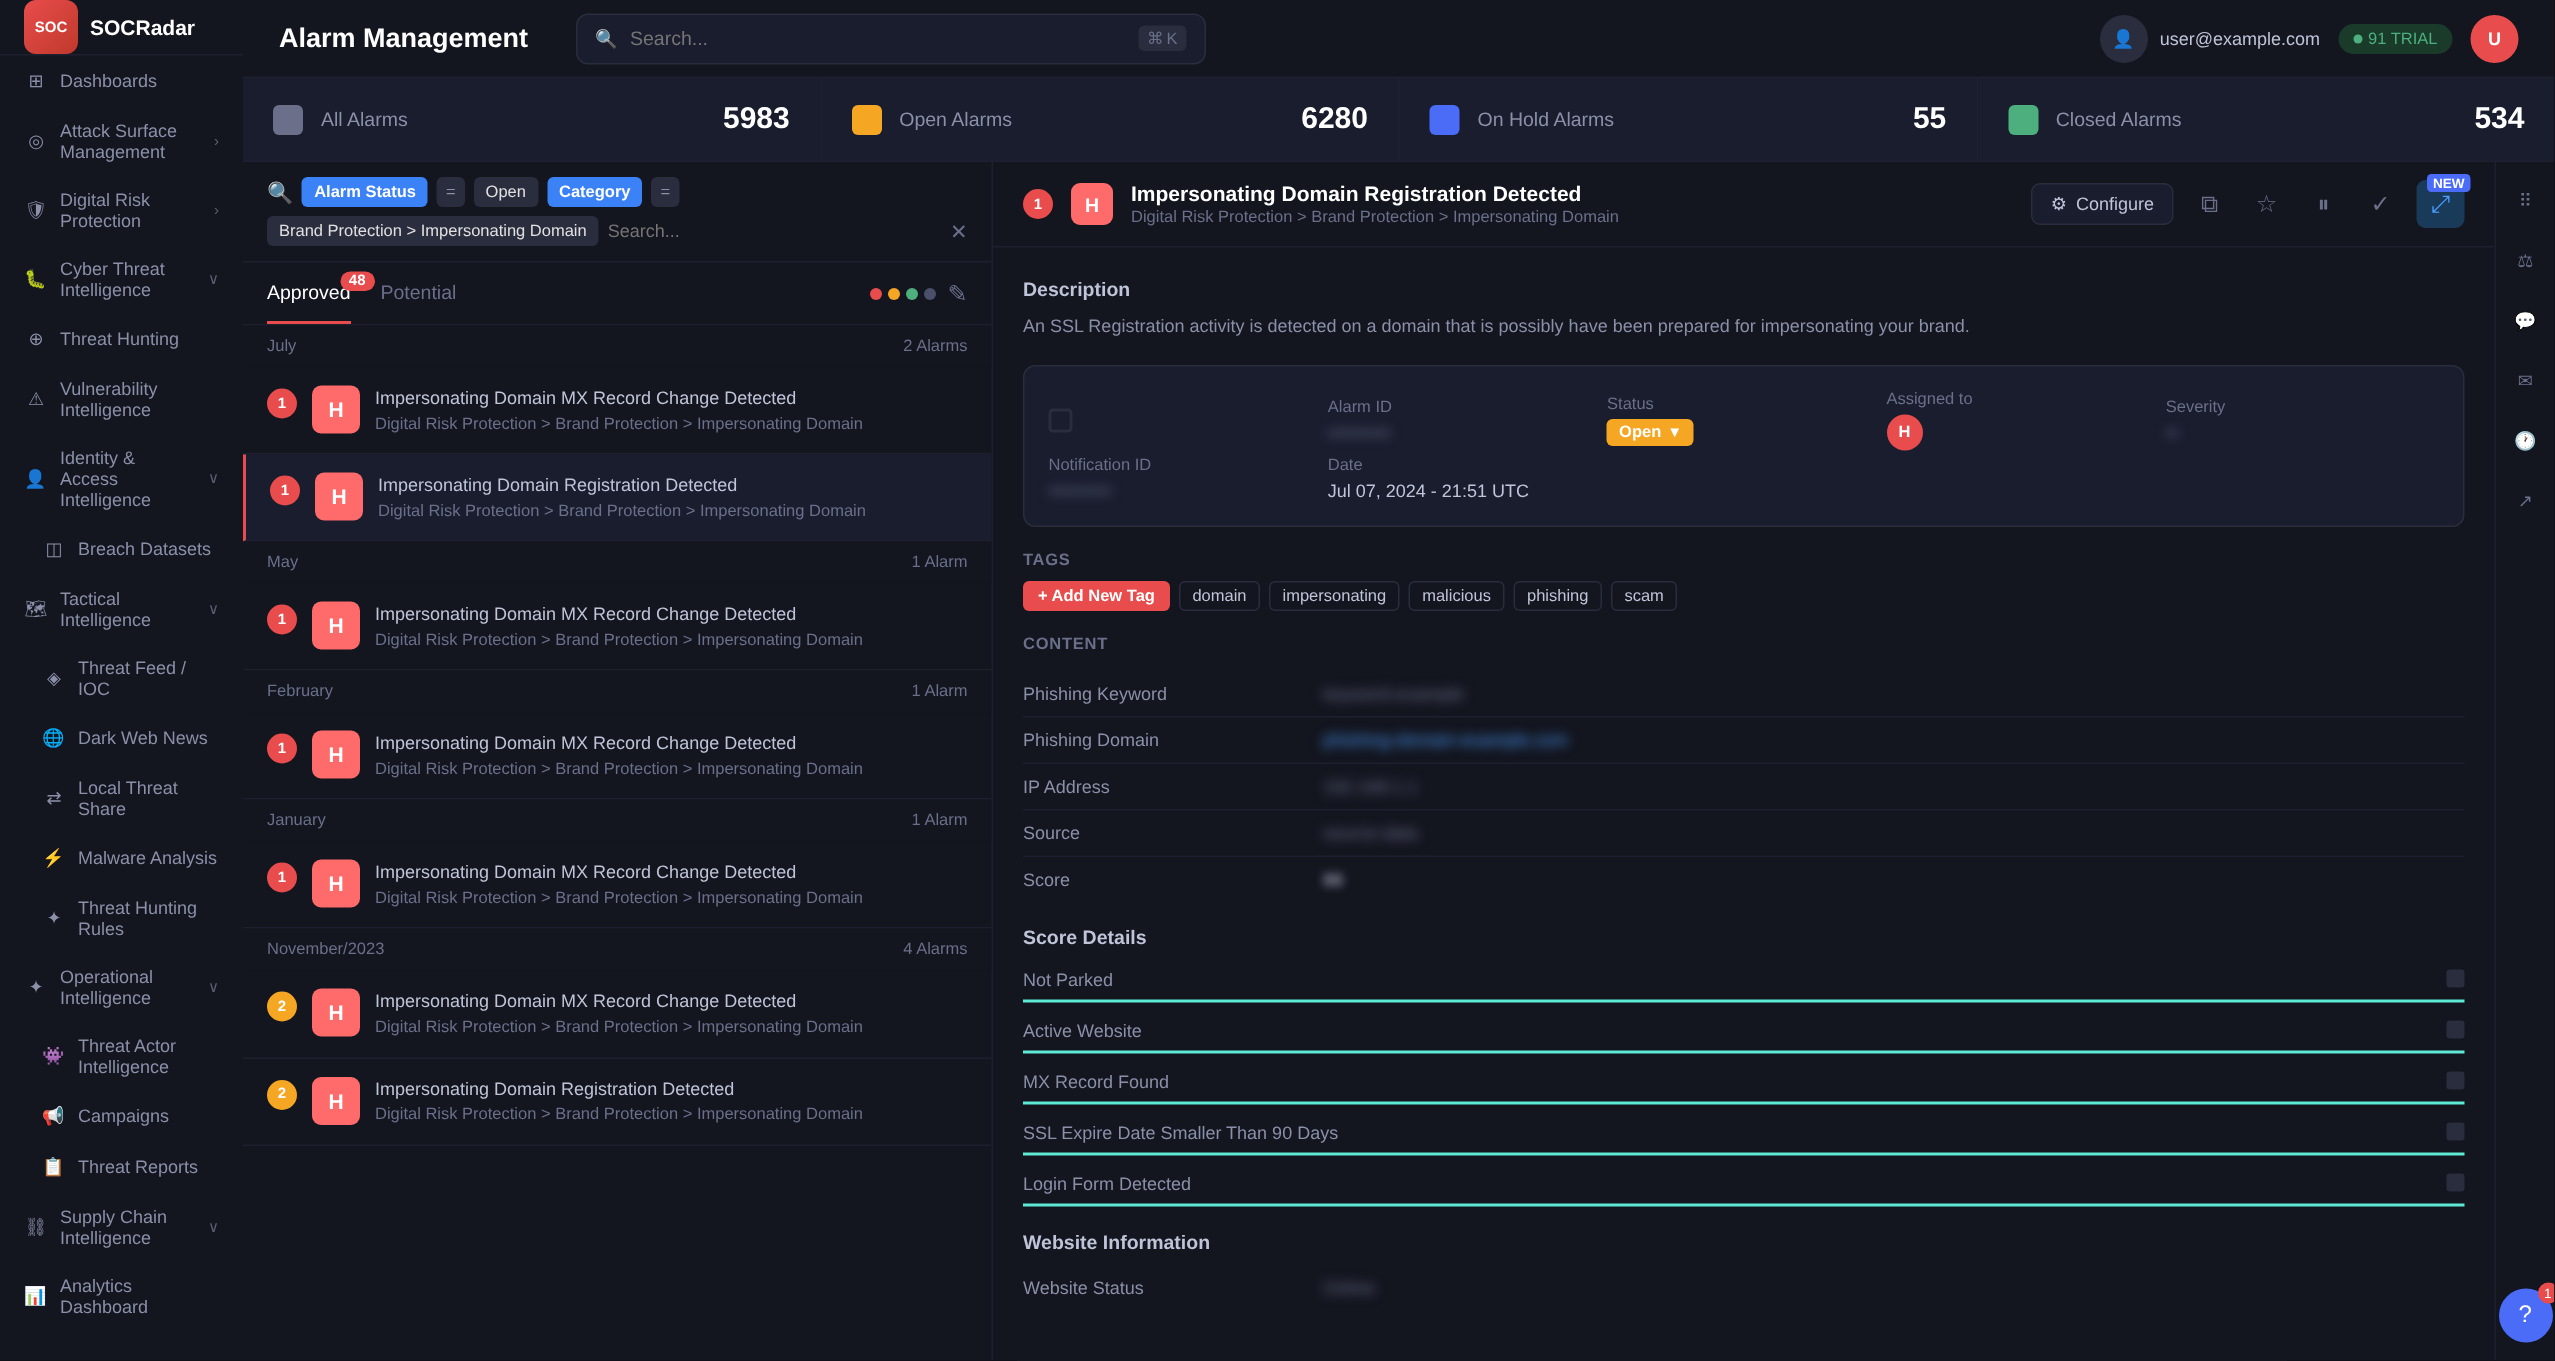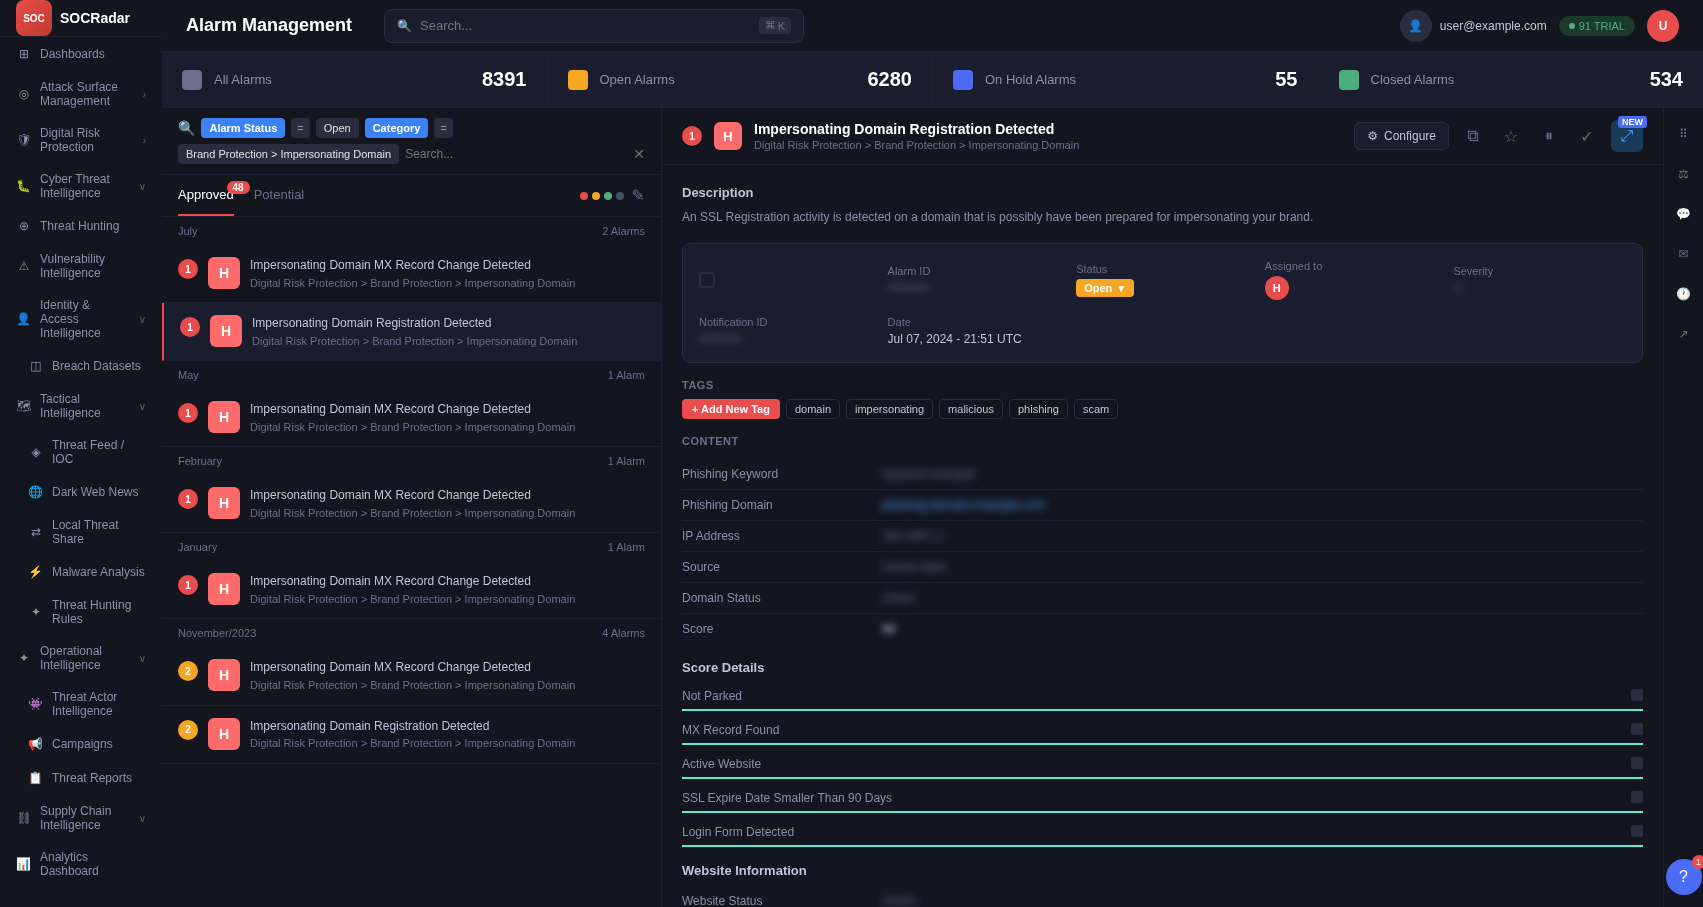--- a/index.html
+++ b/index.html
@@ -99,21 +99,21 @@
     .detail-content { flex: 1; overflow-y: auto; padding: 20px; }
     .detail-content::-webkit-scrollbar { width: 4px; }
     .detail-content::-webkit-scrollbar-track { background: #13151f; }
     .detail-content::-webkit-scrollbar-thumb { background: #2a2d3e; border-radius: 2px; }
 
     .section-title { color: #c0c4d8; font-size: 13px; font-weight: 600; margin-bottom: 8px; }
     .description-text { color: #8b8fa8; font-size: 12px; line-height: 1.6; }
 
     
     .alarm-meta { background: #1a1d2e; border-radius: 8px; border: 1px solid #2a2d3e; padding: 16px; margin: 16px 0; }
-    .meta-grid { display: grid; grid-template-columns: repeat(5, 1fr); gap: 16px; align-items: center; }
+    .meta-grid { display: grid; grid-template-columns: repeat(5, 1fr); gap: 4px; align-items: center; }
     .meta-label { color: #6b6f8a; font-size: 11px; margin-bottom: 4px; }
     .meta-value { color: #c0c4d8; font-size: 12px; }
     .meta-checkbox { width: 16px; height: 16px; border: 2px solid #2a2d3e; border-radius: 3px; background: transparent; }
     .status-tag { background: #f5a623; color: white; border-radius: 4px; padding: 3px 8px; font-size: 11px; font-weight: 600; display: inline-flex; align-items: center; gap: 4px; }
     .avatar-sm { width: 24px; height: 24px; border-radius: 50%; background: #e84c4c; color: white; font-size: 11px; font-weight: 600; display: flex; align-items: center; justify-content: center; }
 
     
     .tags-section { margin: 16px 0; }
     .tags-label { color: #6b6f8a; font-size: 11px; font-weight: 600; letter-spacing: 0.5px; text-transform: uppercase; margin-bottom: 8px; }
     .tags-row { display: flex; gap: 6px; flex-wrap: wrap; align-items: center; }
@@ -269,21 +269,21 @@
         <span>91 TRIAL</span>
       </div>
       <div class="header-avatar">U</div>
     </div>
   </div>
 
   <div class="alarm-stats top-stats">
     <div class="stat-card">
       <div class="stat-icon gray"></div>
       <span class="stat-label">All Alarms</span>
-      <span class="stat-count">8391</span>
+      <span class="stat-count">5983</span>
     </div>
     <div class="stat-card">
       <div class="stat-icon orange"></div>
       <span class="stat-label">Open Alarms</span>
       <span class="stat-count">6280</span>
     </div>
     <div class="stat-card">
       <div class="stat-icon blue"></div>
       <span class="stat-label">On Hold Alarms</span>
       <span class="stat-count">55</span>
@@ -507,43 +507,39 @@
               </div>
               <div class="content-row">
                 <span class="content-key">IP Address</span>
                 <span class="content-val" style="filter:blur(4px);color:#6b6f8a;">192.168.1.1</span>
               </div>
               <div class="content-row">
                 <span class="content-key">Source</span>
                 <span class="content-val" style="filter:blur(4px);color:#6b6f8a;">source-data</span>
               </div>
               <div class="content-row">
-                <span class="content-key">Domain Status</span>
-                <span class="content-val" style="filter:blur(4px);color:#6b6f8a;">Active</span>
-              </div>
-              <div class="content-row">
                 <span class="content-key">Score</span>
                 <span class="content-val small-num" style="filter:blur(3px);">88</span>
               </div>
             </div>
           </div>
 
           <div class="content-section">
             <div class="section-title">Score Details</div>
             <div class="score-grid">
               <div class="score-row">
                 <span class="score-key">Not Parked</span>
                 <div class="score-indicator"></div>
               </div>
               <div class="score-row">
+                <span class="score-key">Active Website</span>
+                <div class="score-indicator"></div>
+              </div>
+              <div class="score-row">
                 <span class="score-key">MX Record Found</span>
-                <div class="score-indicator"></div>
-              </div>
-              <div class="score-row">
-                <span class="score-key">Active Website</span>
                 <div class="score-indicator"></div>
               </div>
               <div class="score-row">
                 <span class="score-key">SSL Expire Date Smaller Than 90 Days</span>
                 <div class="score-indicator"></div>
               </div>
               <div class="score-row">
                 <span class="score-key">Login Form Detected</span>
                 <div class="score-indicator"></div>
               </div>

